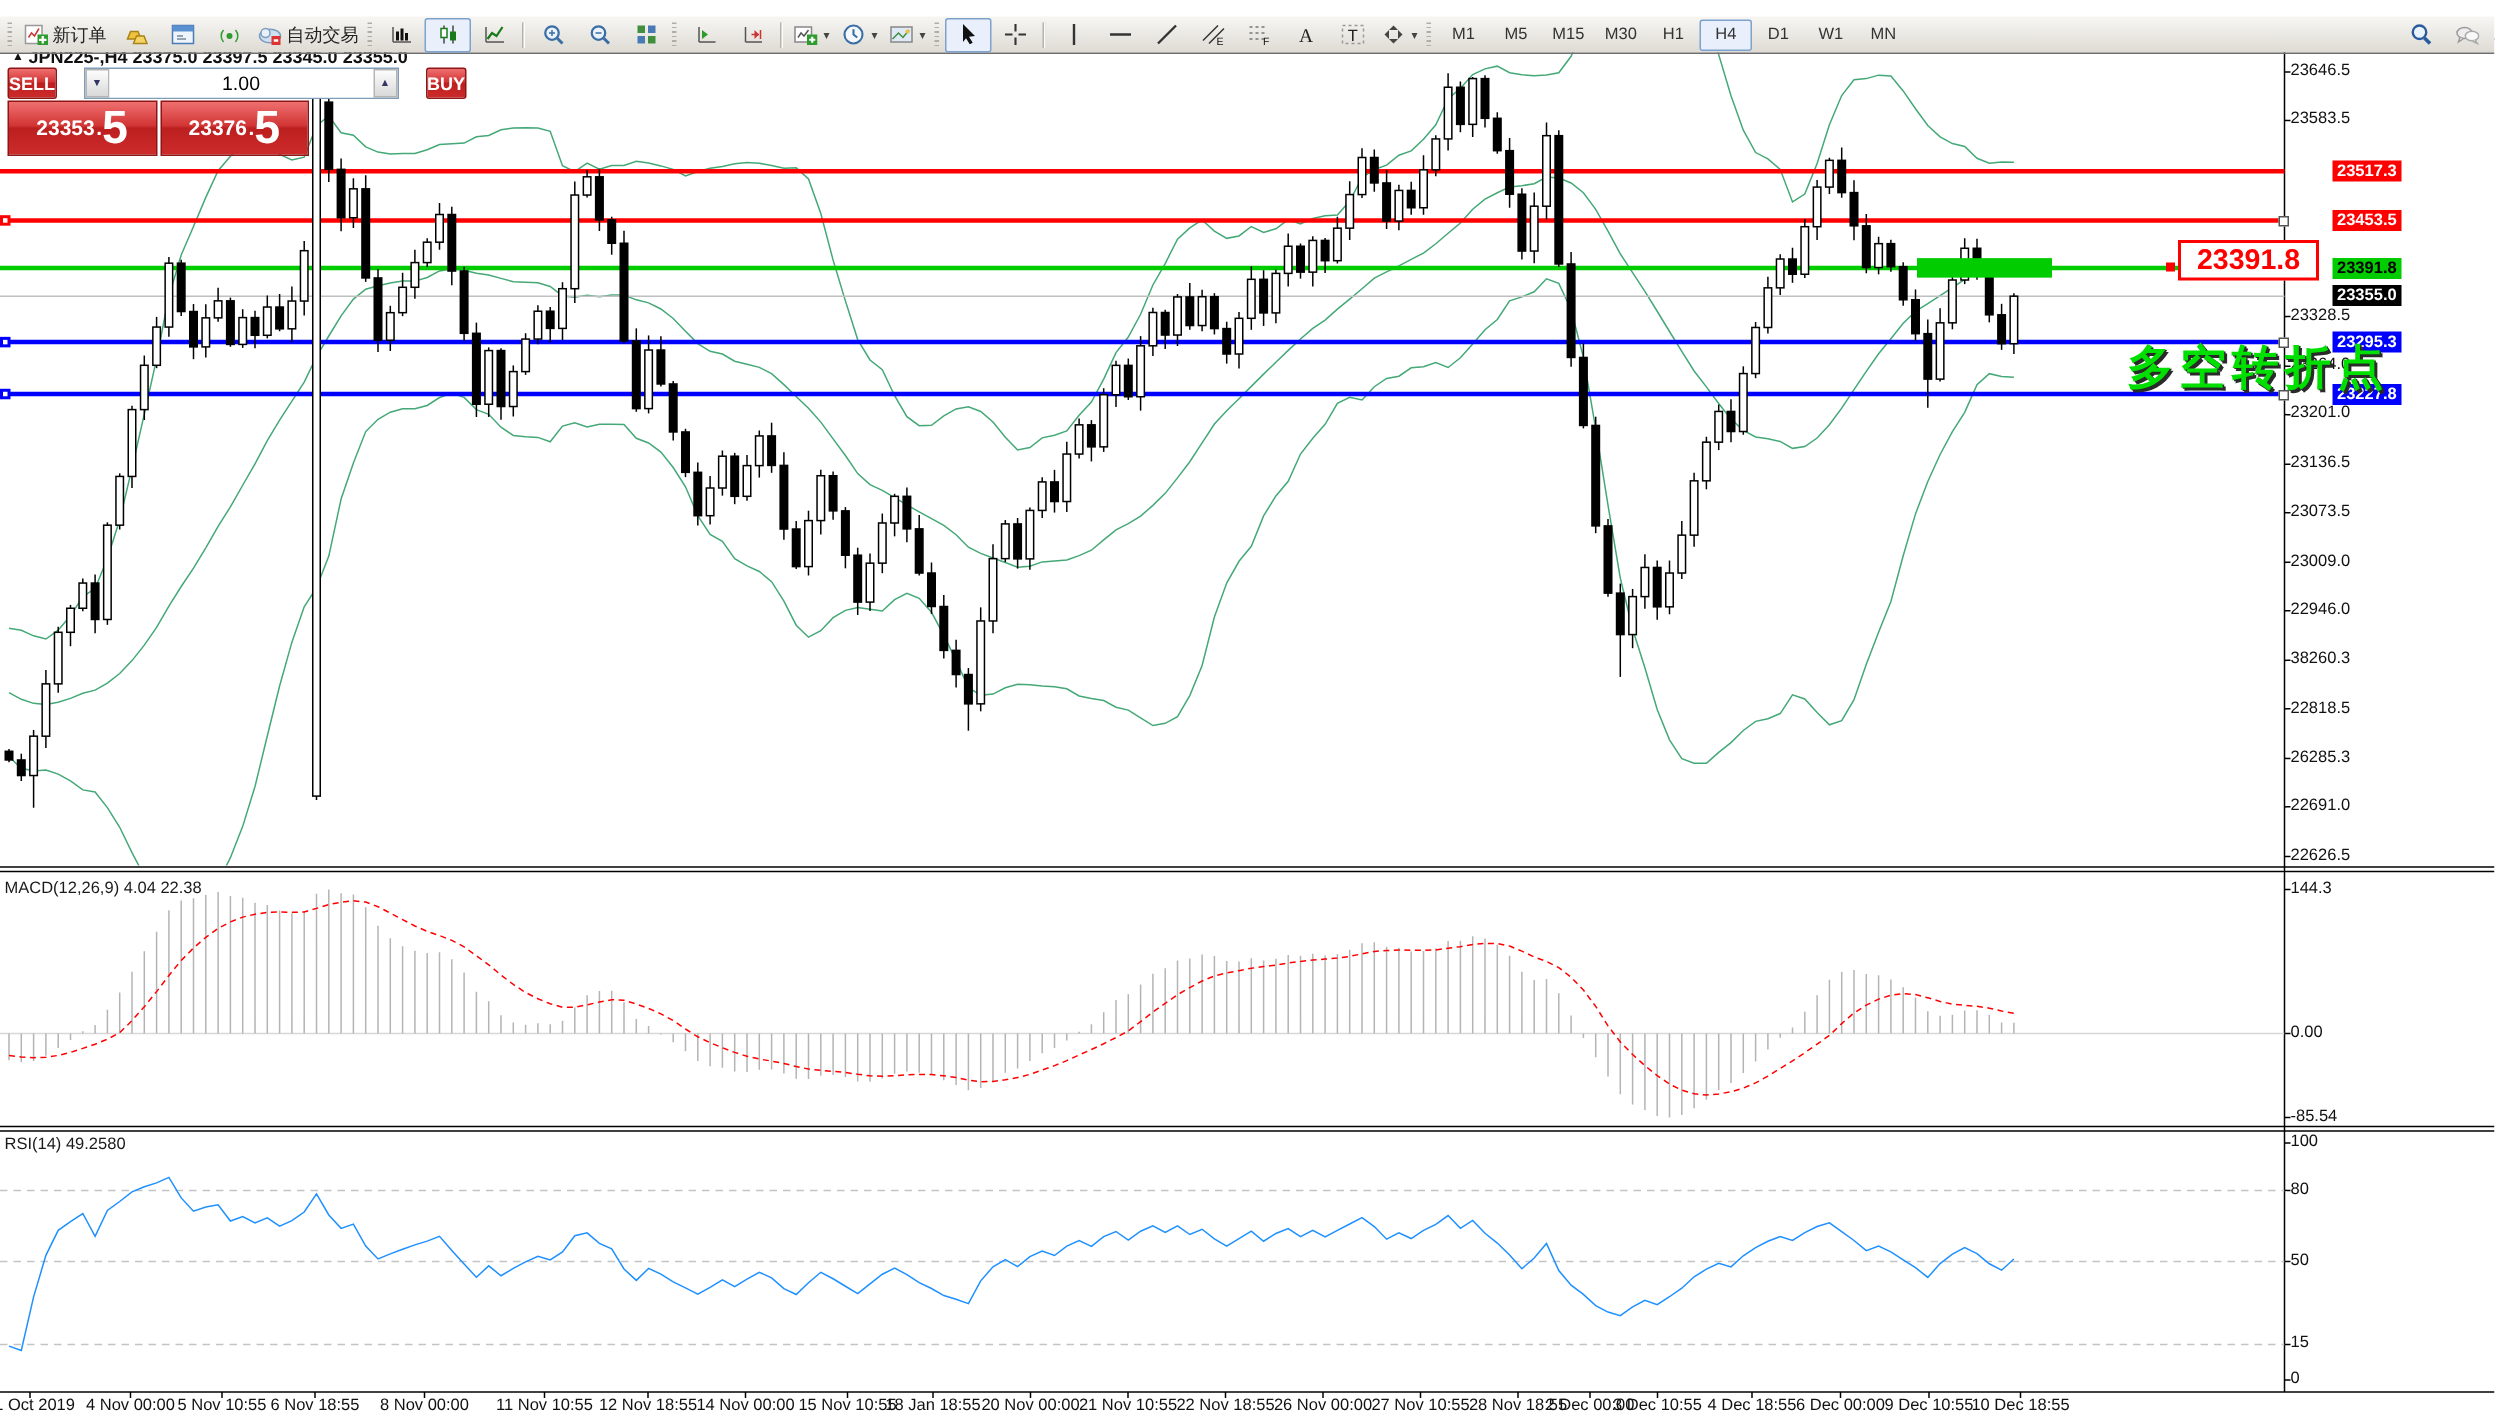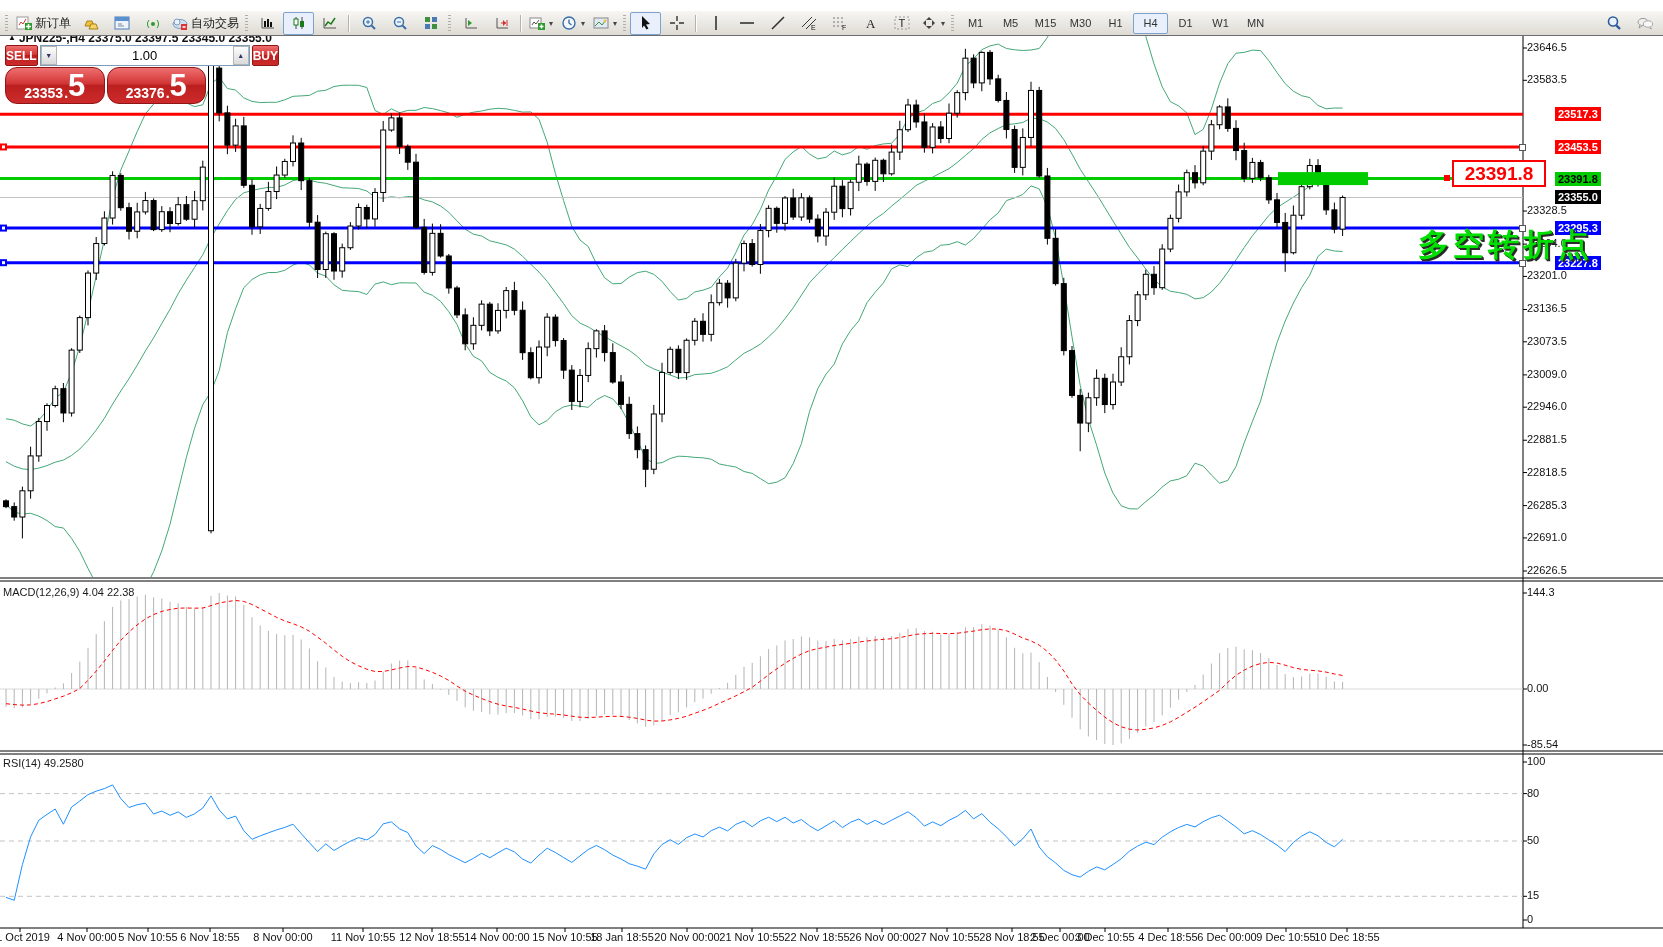--- a/index.html
+++ b/index.html
@@ -27,32 +27,32 @@
   .paneLabel{font-size:11px;color:#1a1a1a;z-index:3;}
   .axlab{position:absolute;left:1527px;font-size:11px;color:#111;z-index:2;white-space:nowrap;}
   .badge{position:absolute;left:1524px;font-size:11px;font-weight:bold;padding:0 3px;height:14px;
     line-height:14px;z-index:3;white-space:nowrap;margin-left:31px;}
   .tlab{position:absolute;top:931px;width:80px;text-align:center;font-size:11px;color:#111;z-index:2;
     white-space:nowrap;}
   .handle{position:absolute;width:5px;height:5px;background:#fff;border:1px solid #555;z-index:4;}
   
   #panel{position:absolute;left:5px;top:45px;width:201px;height:59px;z-index:5;
     display:flex;flex-direction:column;font-family:"Liberation Sans",sans-serif;}
-  #panel .top{display:flex;height:21px;gap:2px;}
+  #panel .top{display:flex;height:21px;gap:18px;}
   .redbtn{background:linear-gradient(#ef6f6f,#d23535 45%,#bc1f1f 50%,#cd2b2b);
     border:1px solid #8f1616;color:#fff;font-weight:bold;font-size:12px;
     display:flex;align-items:center;justify-content:center;}
   #sellBtn,#buyBtn{width:46px;border-radius:2px;}
   #volWrap{flex:1;display:flex;border:1px solid #7f9db9;background:#fff;}
   .spin{width:14px;background:linear-gradient(#fdfdfd,#d9d9d9);border:1px solid #b5b5b5;
     display:flex;align-items:center;justify-content:center;font-size:7px;color:#336;}
   #volField{flex:1;border:0;text-align:center;font-size:13px;color:#000;outline:none;
     font-family:"Liberation Sans",sans-serif;padding:0;}
   #panel .bottom{display:flex;flex:1;gap:2px;margin-top:1px;}
-  .pricecell{flex:1;border-radius:12px;align-items:flex-end;padding-bottom:2px;}
+  .pricecell{flex:1;border-radius:0;align-items:center;padding-bottom:2px;}
   .pm{font-size:14px;font-weight:bold;}
   .pd{font-size:14px;font-weight:bold;margin-left:1px;}
   .pp{font-size:31px;font-weight:bold;line-height:30px;}
   
   #floatLabel{position:absolute;left:1452px;top:160px;width:90px;height:23px;z-index:6;
     border:2px solid #ff0000;background:#fff;color:#ff0000;font-size:19px;font-weight:bold;
     display:flex;align-items:center;justify-content:center;}
   #floatHandle{position:absolute;left:1444px;top:175px;width:6px;height:6px;background:#ff0000;z-index:6;}
   #annot{position:absolute;left:1418px;top:224px;z-index:6;font-size:31px;font-weight:bold;
     color:#00e000;letter-spacing:4px;text-shadow:2px 2px 0 #2a2a2a,1px 1px 0 #2a2a2a;
@@ -728,21 +728,21 @@
 <div id="labels">
     <div class="axlab" style="top:41px;">23646.5</div>
     <div class="axlab" style="top:73.30199px;">23583.5</div>
     <div class="axlab" style="top:204.04814000000002px;">23328.5</div>
     <div class="axlab" style="top:237.119225px;">23264.0</div>
     <div class="axlab" style="top:269.421215px;">23201.0</div>
     <div class="axlab" style="top:302.4923px;">23136.5</div>
     <div class="axlab" style="top:334.79429px;">23073.5</div>
     <div class="axlab" style="top:367.86537500000003px;">23009.0</div>
     <div class="axlab" style="top:400.167365px;">22946.0</div>
-    <div class="axlab" style="top:433.23845px;">22881.5</div>
+    <div class="axlab" style="top:433.23845px;">38260.3</div>
     <div class="axlab" style="top:465.54044px;">22818.5</div>
     <div class="axlab" style="top:498.61152500000003px;">26285.3</div>
     <div class="axlab" style="top:530.913515px;">22691.0</div>
     <div class="axlab" style="top:563.9846px;">22626.5</div>
     <div class="badge" style="top:107.24471600000038px;background:#ff0000;color:#fff;">23517.3</div>
     <div class="badge" style="top:139.95689px;background:#ff0000;color:#fff;">23453.5</div>
     <div class="handle" style="left: 1519px; top: 143.957px;"></div>
     <div class="badge" style="top:171.59233100000037px;background:#00cc00;color:#000;">23391.8</div>
     <div class="badge" style="top:221.0707760000004px;background:#0000ff;color:#fff;">23295.3</div>
     <div class="handle" style="left: 1519px; top: 225.071px;"></div>

